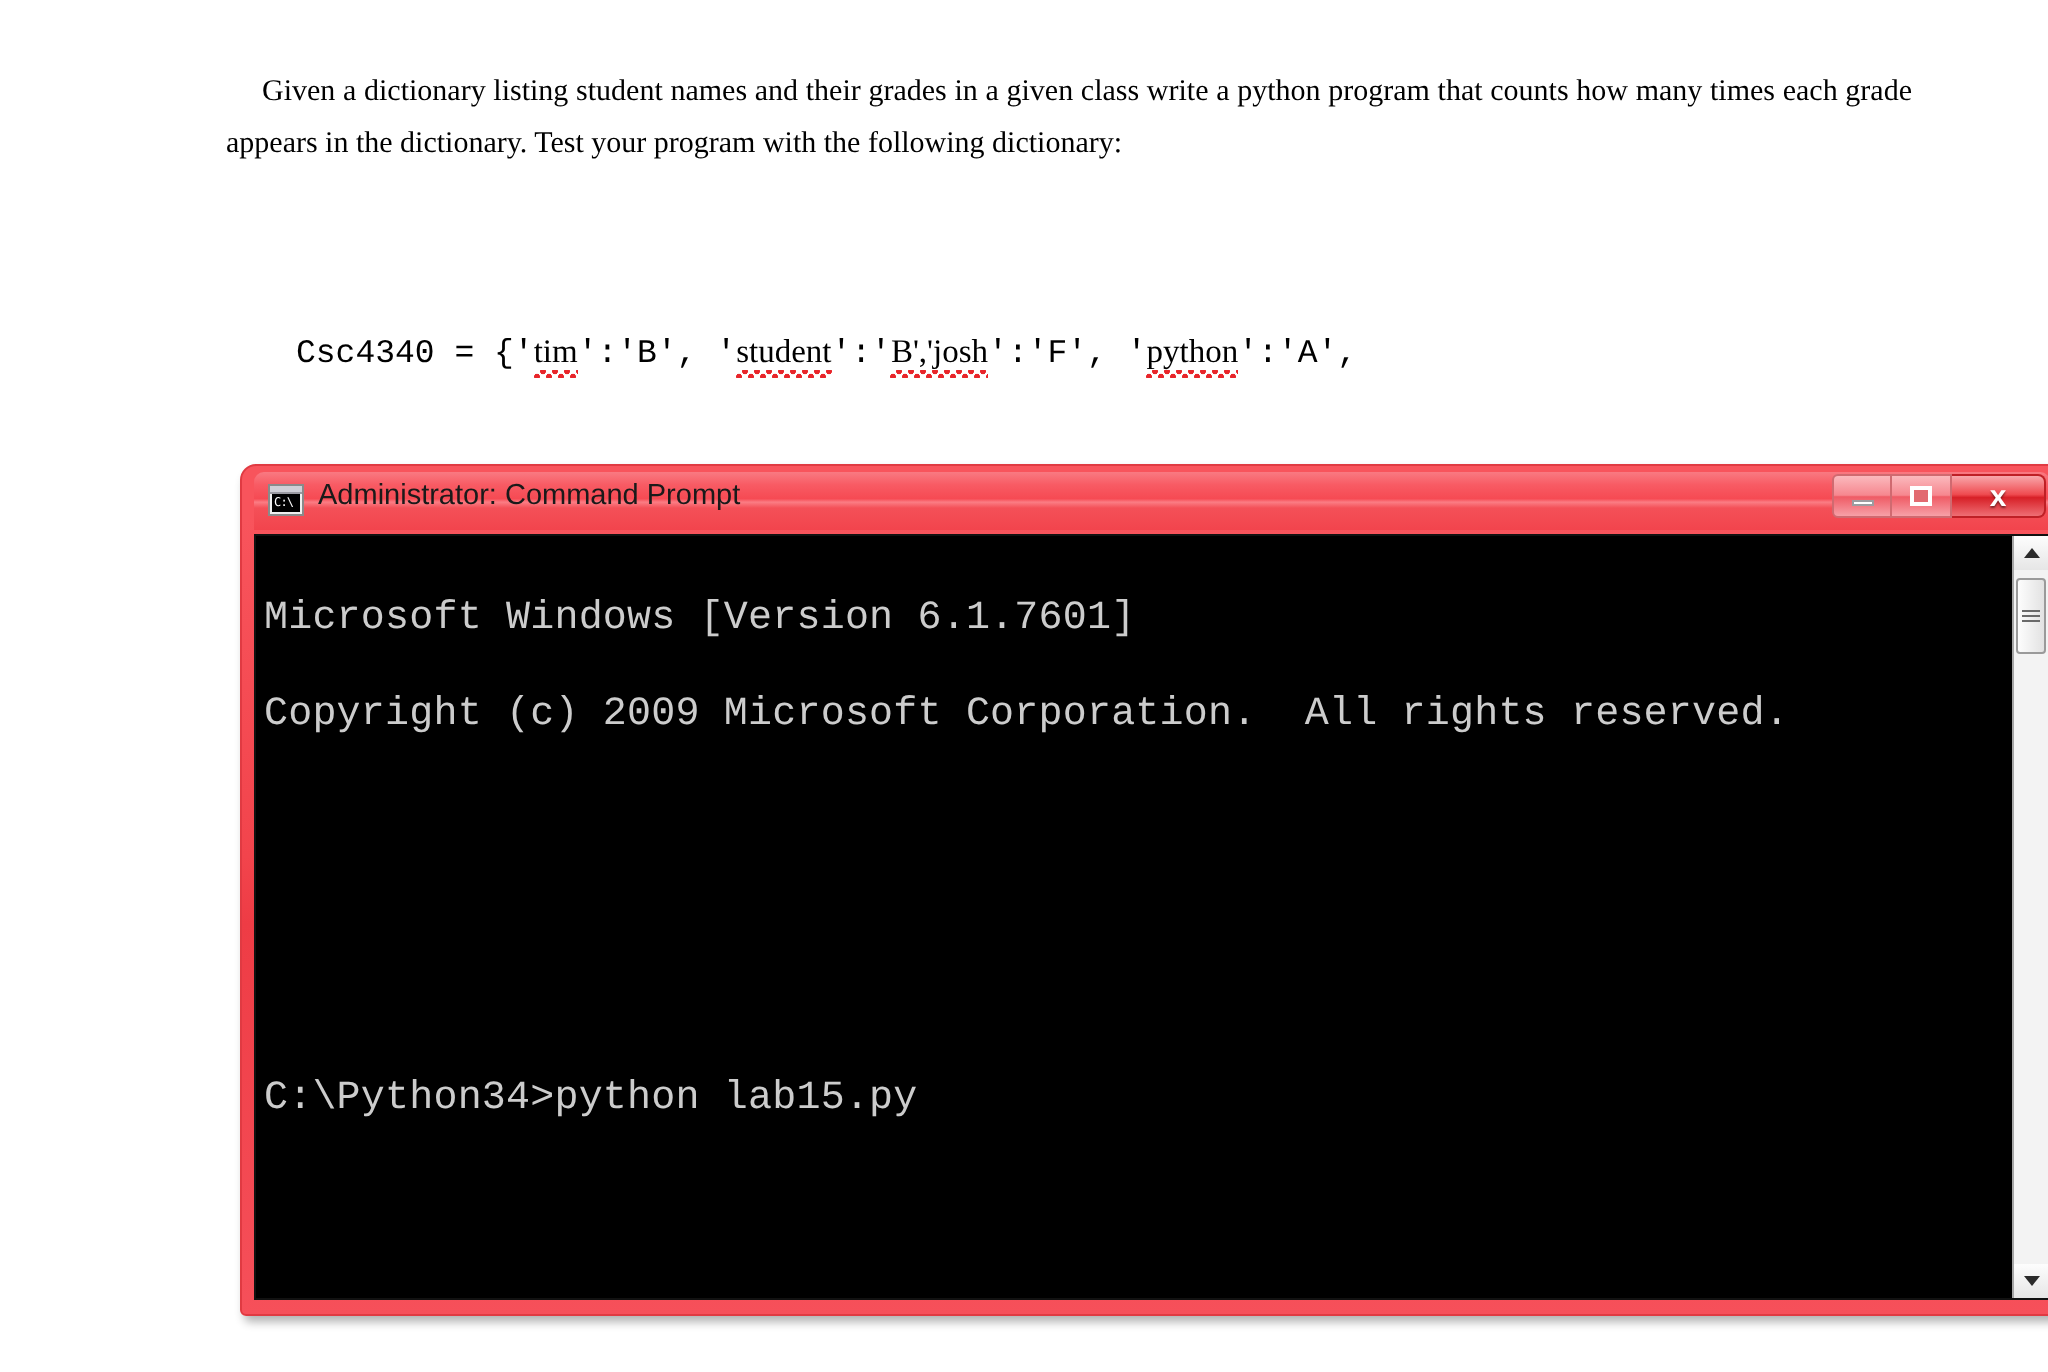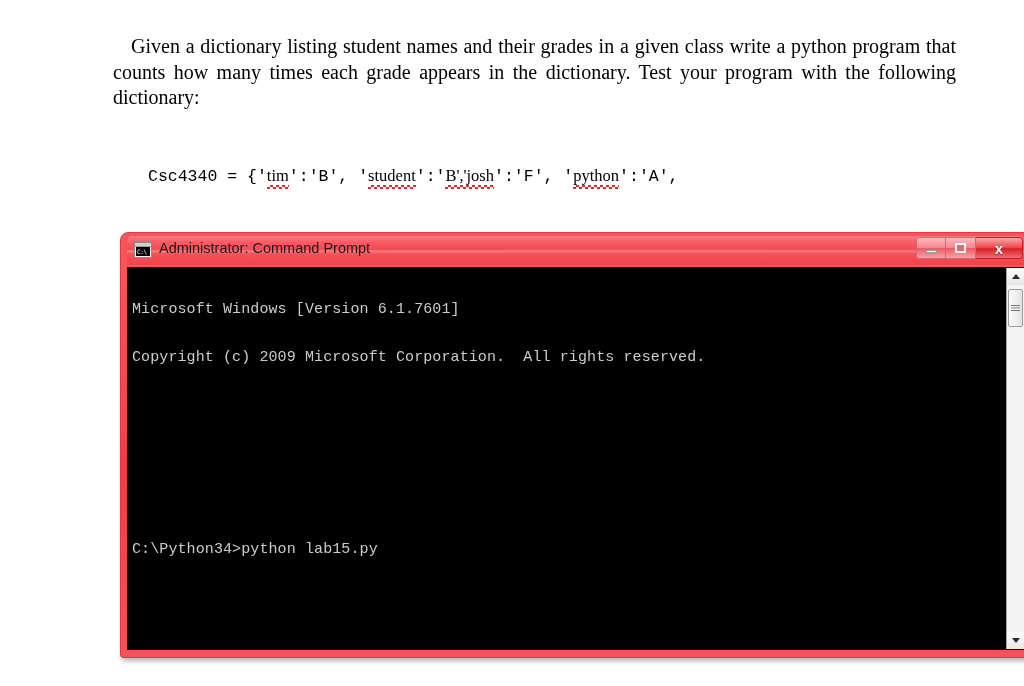--- a/index.html
+++ b/index.html
@@ -15,21 +15,21 @@
     font-family: "Liberation Serif", serif;
   }
 
   
   #prose {
     position: absolute;
     left: 113px;
     top: 34px;
     width: 843px;
     font-family: "Liberation Serif", serif;
-    font-size: 20px;
+    font-size: 15px;
     line-height: 25.5px;
     color: #000000;
     text-align: justify;
     text-justify: inter-word;
   }
   #prose p { margin: 0; }
   #prose .indent { text-indent: 18px; }
 
   
   #codeblock {
@@ -206,21 +206,21 @@
     top: 34px;
     bottom: 7px;
     background: #000000;
     display: flex;
     border: 1px solid #111;
   }
   #console {
     flex: 1 1 auto;
     color: #cccccc;
     font-family: "Liberation Mono", "DejaVu Sans Mono", monospace;
-    font-size: 15px;
+    font-size: 20px;
     line-height: 16px;
     white-space: pre;
     padding: 2px 0 0 4px;
     overflow: hidden;
     letter-spacing: 0.1px;
   }
   #console .ln { white-space: pre; min-height: 16px; }
 
   #vscroll {
     width: 17px;

